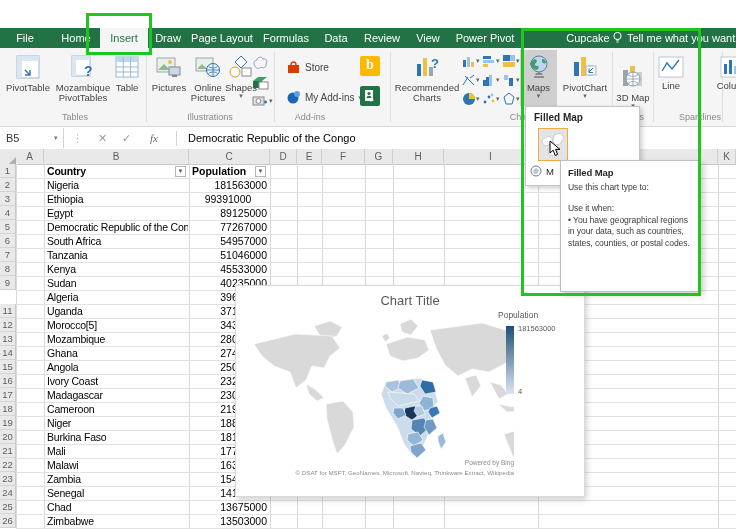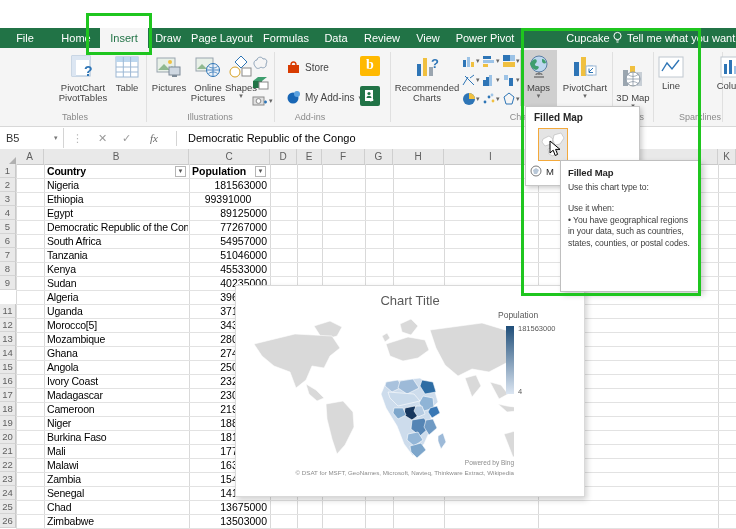--- a/index.html
+++ b/index.html
@@ -99,28 +99,37 @@
 
   <div id="ribbon" class="abs">
 
     <div class="rdiv" style="left:146px"></div>
     <div class="rdiv" style="left:274px"></div>
     <div class="rdiv" style="left:390px"></div>
     <div class="rdiv" style="left:612px"></div>
     <div class="rdiv" style="left:653px"></div>
     <div class="rdiv" style="left:722px"></div>
 
+    <div class="rbtn" style="left:4px;top:6px;width:48px;">
+      <svg class="ic" width="26" height="26" viewBox="0 0 26 26">
+          <rect x="2" y="2" width="22" height="22" fill="#fff" stroke="#9db8d4"></rect>
+          <rect x="2" y="2" width="22" height="5" fill="#dce6f2"></rect>
+          <rect x="2" y="2" width="5" height="22" fill="#dce6f2"></rect>
+          <path d="M10 16 l5 5 M10 21 h5 v-5" stroke="#2e75b6" stroke-width="1.4" fill="none"></path>
+        </svg>
+      <span>PivotTable</span>
+    </div>
     <div class="rbtn" style="left:52px;top:6px;width:62px;">
       <svg class="ic" width="26" height="26" viewBox="0 0 26 26">
           <rect x="2" y="2" width="18" height="20" fill="#fff" stroke="#9db8d4"></rect>
           <rect x="2" y="2" width="18" height="4" fill="#dce6f2"></rect>
           <rect x="2" y="2" width="4" height="20" fill="#dce6f2"></rect>
           <text x="14" y="22" font-size="14" font-weight="bold" fill="#2e75b6">?</text>
         </svg>
-      <span>PivotChart PivotTables</span>
+      <span>Mozambique PivotTables</span>
     </div>
     <div class="rbtn" style="left:110px;top:6px;width:34px;">
       <svg class="ic" width="26" height="26" viewBox="0 0 26 26">
           <rect x="2" y="3" width="22" height="20" fill="#fff" stroke="#9db8d4"></rect>
           <rect x="2" y="3" width="22" height="5" fill="#bdd7ee"></rect>
           <path d="M2 13h22M2 18h22M9.3 3v20M16.6 3v20" stroke="#9db8d4" stroke-width="1"></path>
         </svg>
       <span>Table</span>
     </div>
     <div class="gl" style="left:40px;width:70px;">Tables</div>

